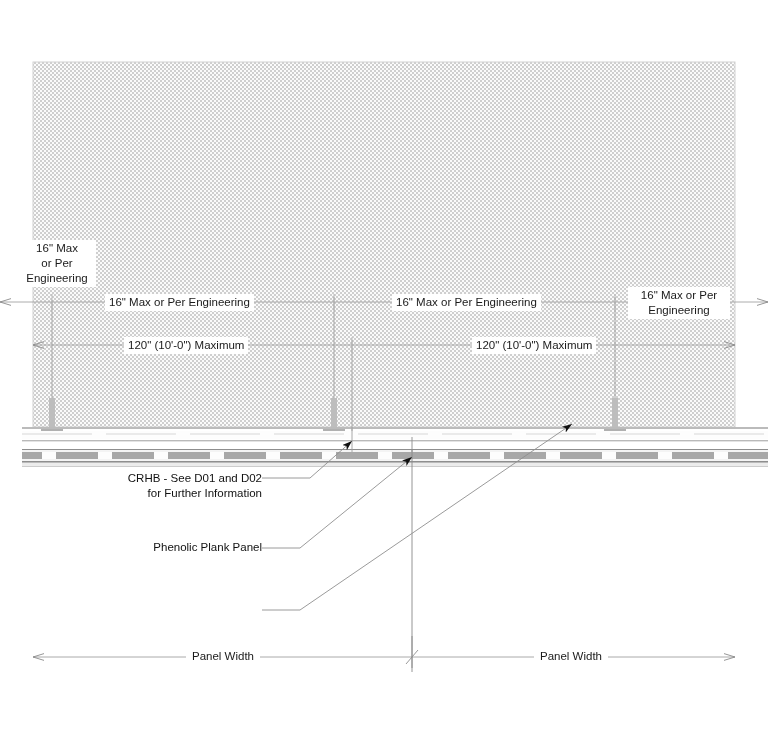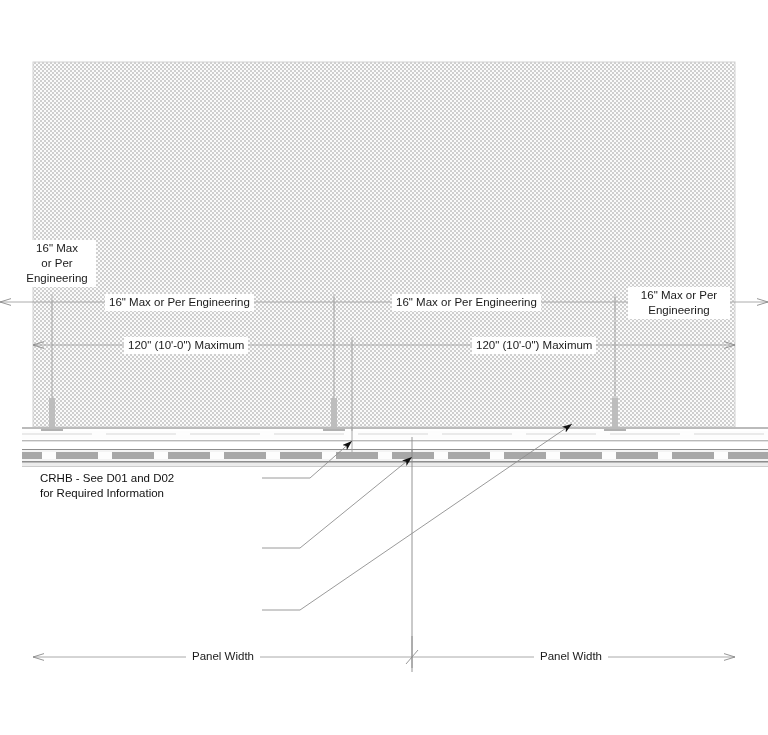--- a/index.html
+++ b/index.html
@@ -36,20 +36,21 @@
     text-align: center;
     padding: 1px 4px;
     box-sizing: border-box;
   }
   .note-label {
     position: absolute;
     color: #111111;
     font-size: 11.5px;
     line-height: 15px;
     white-space: nowrap;
+    text-align: right;
     background: transparent;
   }
   .width-label {
     position: absolute;
     background: #ffffff;
     color: #1a1a1a;
     font-size: 11.5px;
     line-height: 14px;
     white-space: nowrap;
     text-align: right;
@@ -191,22 +192,25 @@
     <div>16" Max or Per</div>
     <div>Engineering</div>
   </div>
 
   <div class="dim-label" style="left:124px; top:337px;">120" (10'-0") Maximum</div>
 
   <div class="dim-label" style="left:472px; top:337px;">120" (10'-0") Maximum</div>
 
   <div class="note-label" style="left:40px; top:471px; width:222px;">
     <div>CRHB - See D01 and D02</div>
-    <div>for Required Information</div>
-  </div>
-
+    <div>for Further Information</div>
+  </div>
+
+  <div class="note-label" style="left:40px; top:540px; width:222px;">
+    <div>Phenolic Plank Panel</div>
+  </div>
 
 
   <div class="width-label" style="left:186px; top:649px;">Panel Width</div>
 
   <div class="width-label" style="left:534px; top:649px;">Panel Width</div>
 
 </div>
 
 </body></html>

